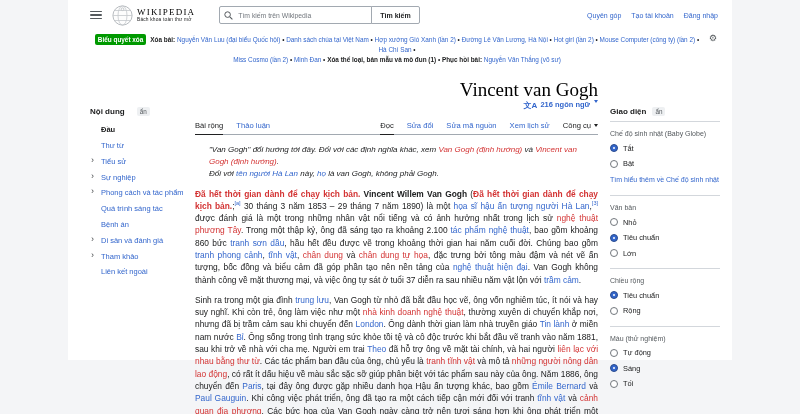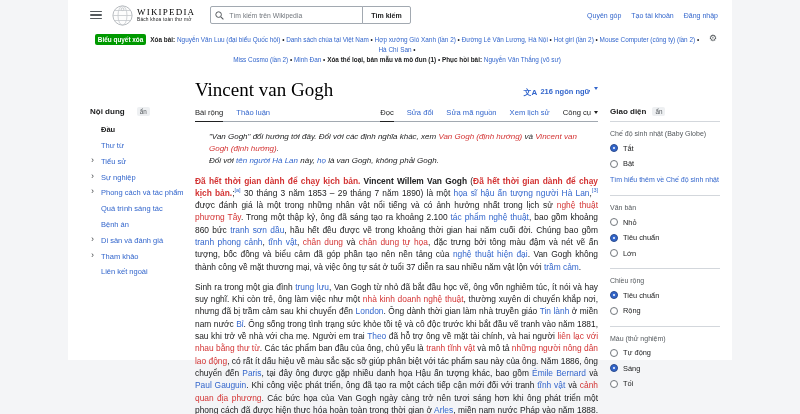--- a/index.html
+++ b/index.html
@@ -13,21 +13,21 @@
   }
   .page { width:664px; height:360px; margin-left:68px; background:#fff; position:relative; }
 
   
   .header { height:30px; display:flex; align-items:center; padding:0 14px 0 22px; }
   .hamburger { width:12px; height:9px; display:flex; flex-direction:column; justify-content:space-between; cursor:pointer; flex:none; }
   .hamburger span { display:block; height:1.4px; background:#54595d; border-radius:1px; }
   .logo { display:flex; align-items:center; gap:4px; margin-left:10px; flex:none; }
   .wordmark { font-family:"Liberation Serif","DejaVu Serif",serif; font-size:9px; letter-spacing:1.2px; color:#000; line-height:10px; }
   .tagline { font-size:4.8px; color:#202122; letter-spacing:0.2px; line-height:6px; }
-  .searchbox { display:flex; align-items:center; margin-left:15px; position:relative; }
+  .searchbox { display:flex; align-items:center; margin-left:24px; position:relative; }
   .searchbox input {
     width:153px; height:18px; border:1px solid #a2a9b1; border-radius:2px 0 0 2px;
     font-size:6.8px; padding:0 4px 0 18px; outline:none; color:#202122;
     font-family:"Liberation Sans","DejaVu Sans",sans-serif;
   }
   .searchbox input::placeholder { color:#72777d; }
   .search-icon { position:absolute; left:5px; top:4.5px; }
   .search-btn {
     height:18px; border:1px solid #a2a9b1; border-radius:0 2px 2px 0; margin-left:-1px;
     background:#fff; font-size:7px; font-weight:bold; color:#202122; padding:0 8px; cursor:pointer;
@@ -54,21 +54,21 @@
 
   .toc-col { width:127px; flex:none; padding:38px 6px 0 22px; font-size:7.5px; }
   .toc-head { display:flex; align-items:center; gap:12px; margin-bottom:9px; }
   .toc-title { font-weight:bold; font-size:8px; color:#202122; }
   .btn-hide { font-size:6.3px; color:#54595d; background:#eef0f2; padding:1px 3px; border-radius:2px; cursor:pointer; }
   .toc-item { position:relative; padding-left:11px; margin:6.8px 0; line-height:9px; color:#3366cc; cursor:pointer; }
   .toc-item.active { color:#202122; font-weight:bold; }
   .toc-arrow { position:absolute; left:1px; top:-1px; color:#44474a; font-size:9px; font-weight:normal; cursor:pointer; }
 
   .center-col { flex:1; min-width:0; padding-right:10px; }
-  .title-row { display:flex; justify-content:space-between; align-items:flex-end; margin-top:10px; }
+  .title-row { display:flex; justify-content:space-between; align-items:flex-end; margin-top:10px;flex-direction:column; }
   h1.article-title { font-family:"Liberation Serif","DejaVu Serif",serif; font-size:19px; font-weight:400; margin:0; color:#000; line-height:21px; }
   .lang-btn { color:#3366cc; font-weight:bold; font-size:7.5px; display:flex; align-items:flex-start; gap:3px; cursor:pointer; padding-bottom:2px; }
   .lang-icon { font-size:8px; font-weight:bold; }
   .caret { width:0; height:0; border-left:2.6px solid transparent; border-right:2.6px solid transparent; border-top:3.6px solid currentColor; display:inline-block; margin-left:1px; }
 
   .tabs-row { display:flex; justify-content:space-between; border-bottom:1px solid #a2a9b1; margin-top:8px; font-size:7.6px; }
   .tabs-left, .tabs-right { display:flex; gap:13px; }
   .tab { padding-bottom:4px; color:#3366cc; cursor:pointer; display:flex; align-items:center; gap:2px; }
   .tab.active { color:#202122; border-bottom:1.6px solid #202122; margin-bottom:-1px; }
   .tab.dark { color:#202122; }

